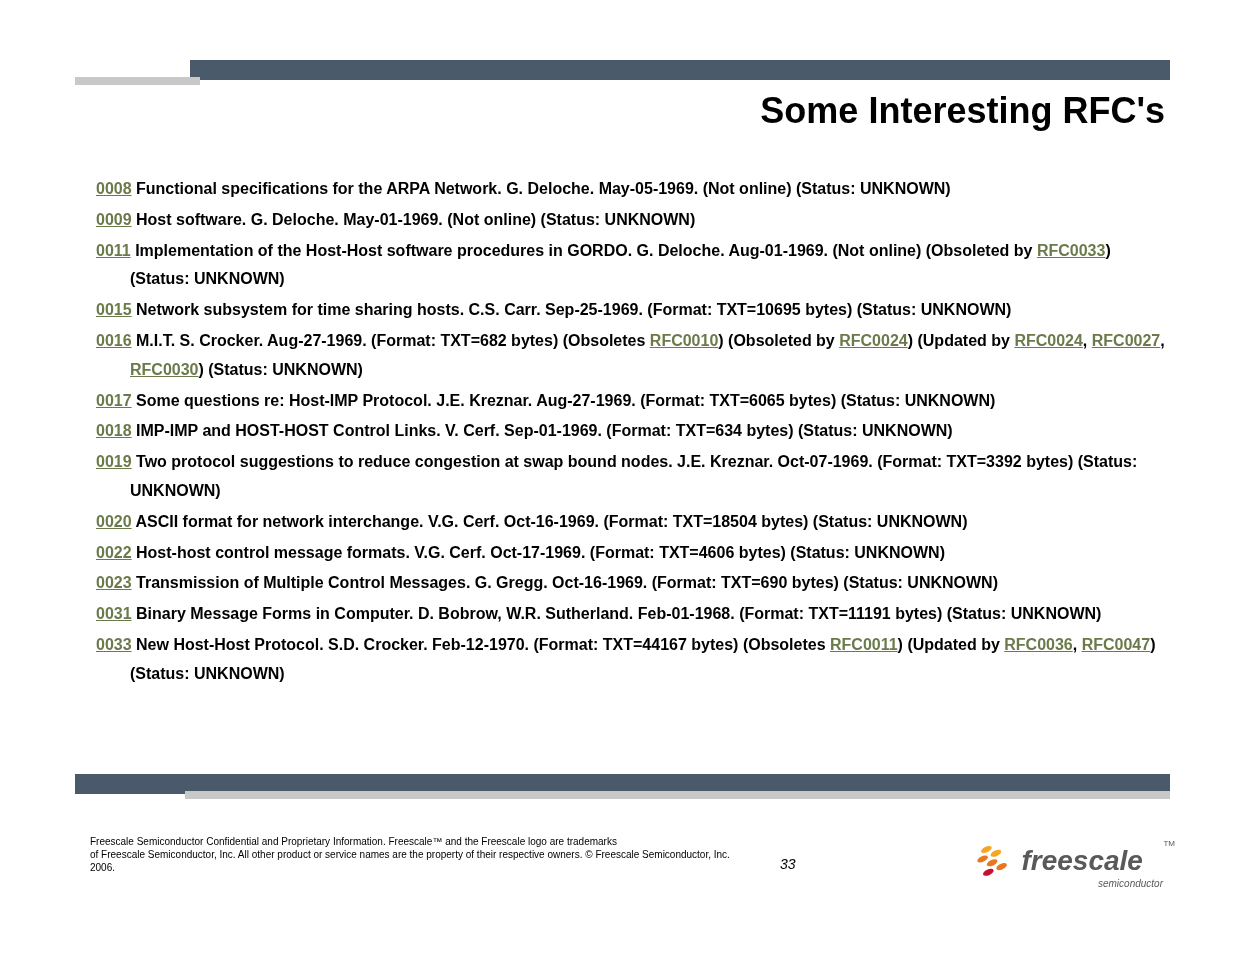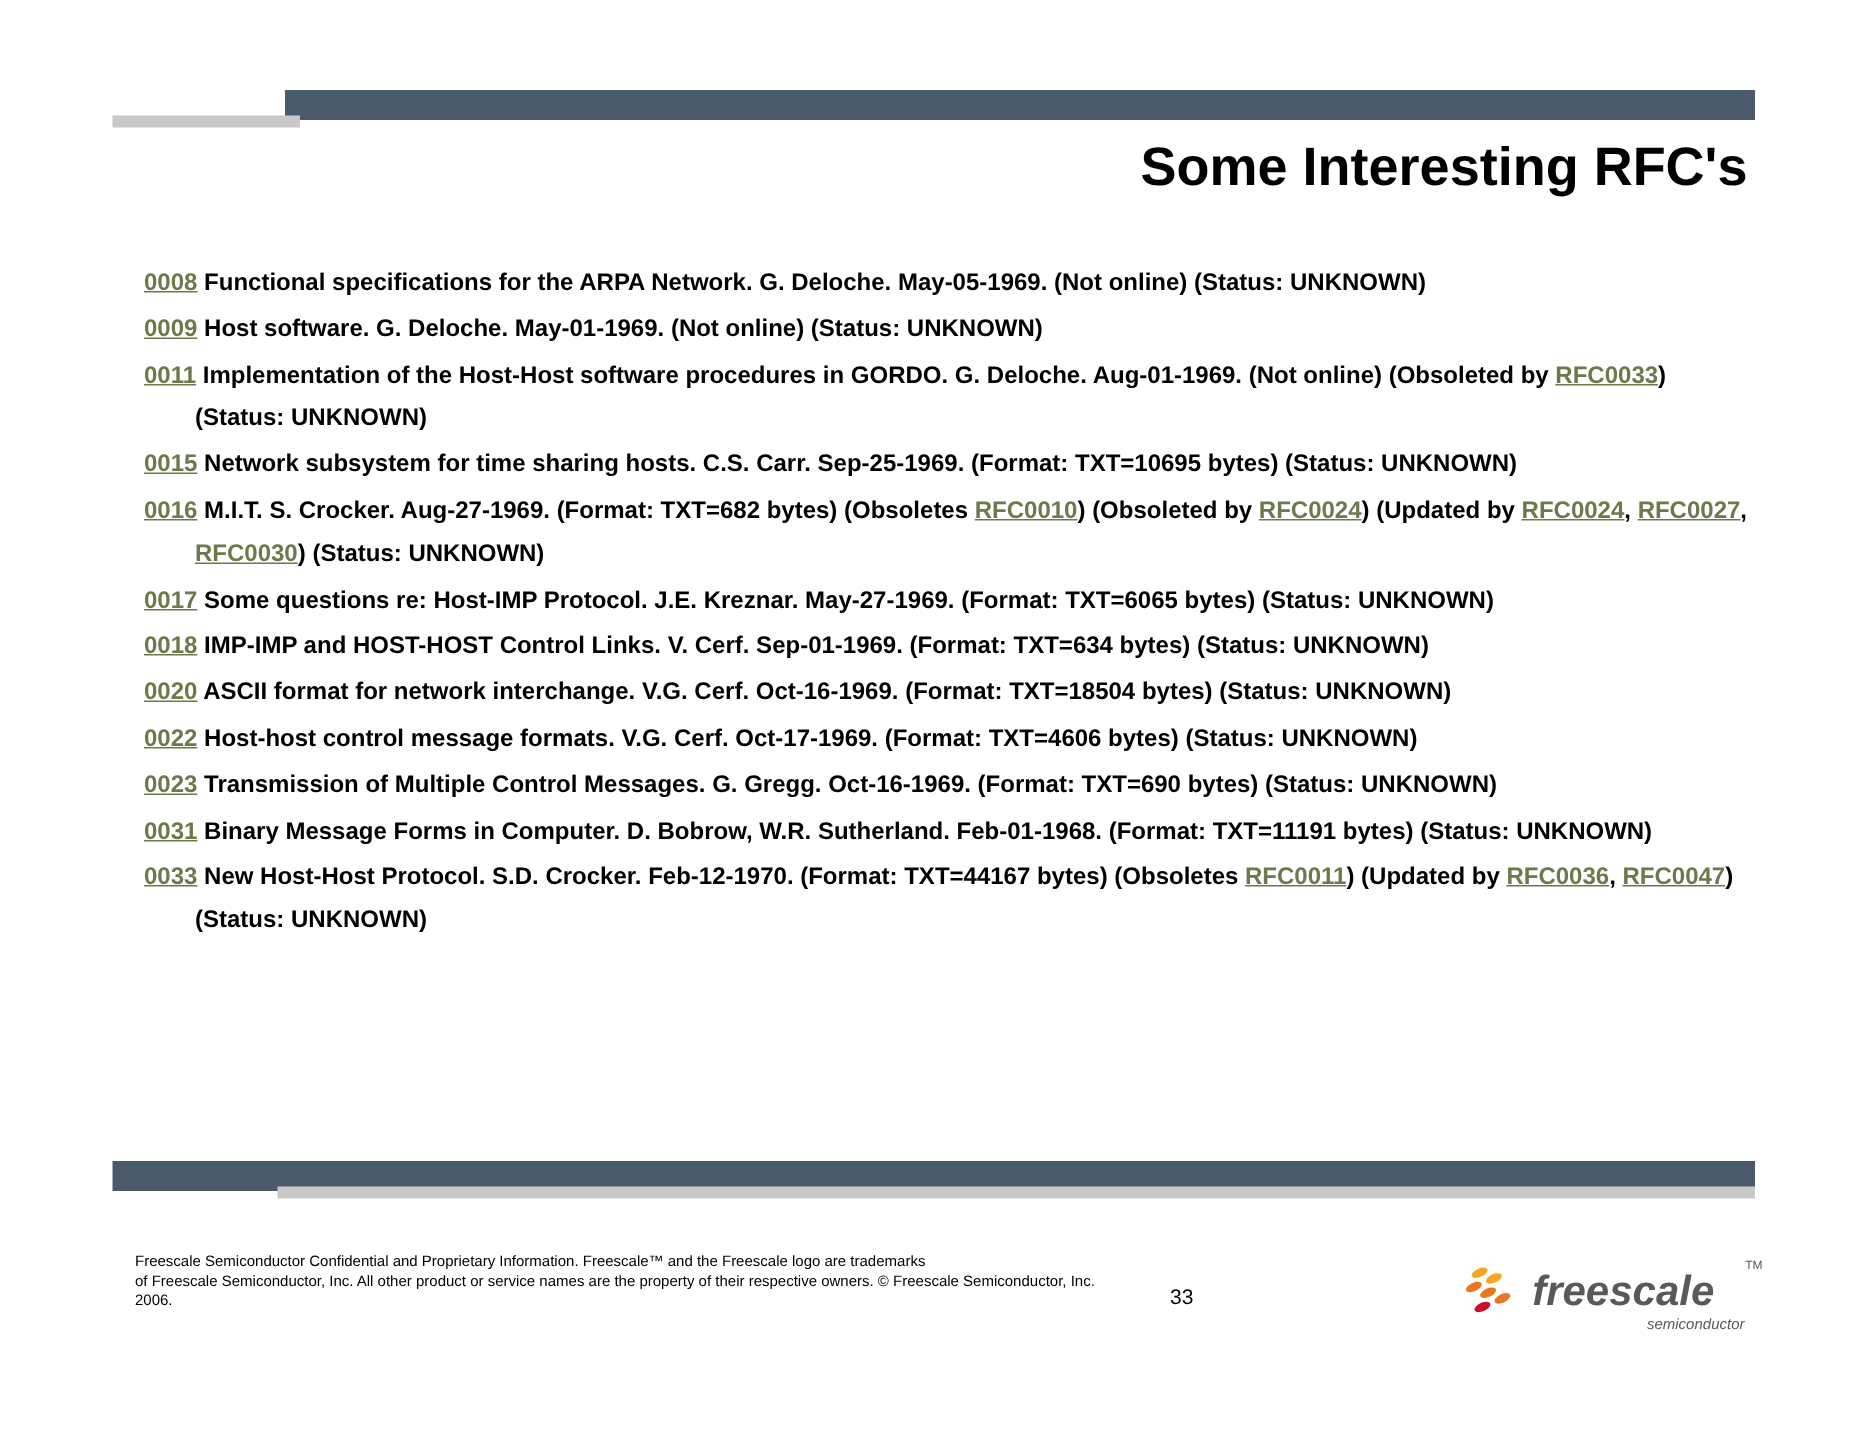--- a/index.html
+++ b/index.html
@@ -83,20 +83,21 @@
     width: 660px;
     font-size: 10px;
     color: #000;
     line-height: 1.3;
   }
   .page-number {
     position: absolute;
     bottom: 82px;
     left: 780px;
     font-size: 14px;
+    font-style: italic;
   }
   .logo {
     position: absolute;
     bottom: 65px;
     right: 70px;
     width: 190px;
     margin-top: 23px;
   }
   .logo-mark {
     display: inline-block;
@@ -136,22 +137,23 @@
   <div class="header-band-light"></div>
 
   <div class="title">Some Interesting RFC's</div>
 
   <div class="content" id="content">
       <p><span class="rfc-link">0008</span><span> Functional specifications for the ARPA Network. G. Deloche. May-05-1969. (Not online) (Status: UNKNOWN)</span></p>
       <p><span class="rfc-link">0009</span><span> Host software. G. Deloche. May-01-1969. (Not online) (Status: UNKNOWN)</span></p>
       <p><span class="rfc-link">0011</span><span> Implementation of the Host-Host software procedures in GORDO. G. Deloche. Aug-01-1969. (Not online) (Obsoleted by </span><span class="rfc-link">RFC0033</span><span>) (Status: UNKNOWN)</span></p>
       <p><span class="rfc-link">0015</span><span> Network subsystem for time sharing hosts. C.S. Carr. Sep-25-1969. (Format: TXT=10695 bytes) (Status: UNKNOWN)</span></p>
       <p><span class="rfc-link">0016</span><span> M.I.T. S. Crocker. Aug-27-1969. (Format: TXT=682 bytes) (Obsoletes </span><span class="rfc-link">RFC0010</span><span>) (Obsoleted by </span><span class="rfc-link">RFC0024</span><span>) (Updated by </span><span class="rfc-link">RFC0024</span><span>, </span><span class="rfc-link">RFC0027</span><span>, </span><span class="rfc-link">RFC0030</span><span>) (Status: UNKNOWN)</span></p>
-      <p><span class="rfc-link">0017</span><span> Some questions re: Host-IMP Protocol. J.E. Kreznar. May-27-1969. (Format: TXT=6065 bytes) (Status: UNKNOWN)</span></p>
+      <p><span class="rfc-link">0017</span><span> Some questions re: Host-IMP Protocol. J.E. Kreznar. Aug-27-1969. (Format: TXT=6065 bytes) (Status: UNKNOWN)</span></p>
       <p><span class="rfc-link">0018</span><span> IMP-IMP and HOST-HOST Control Links. V. Cerf. Sep-01-1969. (Format: TXT=634 bytes) (Status: UNKNOWN)</span></p>
+      <p><span class="rfc-link">0019</span><span> Two protocol suggestions to reduce congestion at swap bound nodes. J.E. Kreznar. Oct-07-1969. (Format: TXT=3392 bytes) (Status: UNKNOWN)</span></p>
       <p><span class="rfc-link">0020</span><span> ASCII format for network interchange. V.G. Cerf. Oct-16-1969. (Format: TXT=18504 bytes) (Status: UNKNOWN)</span></p>
       <p><span class="rfc-link">0022</span><span> Host-host control message formats. V.G. Cerf. Oct-17-1969. (Format: TXT=4606 bytes) (Status: UNKNOWN)</span></p>
       <p><span class="rfc-link">0023</span><span> Transmission of Multiple Control Messages. G. Gregg. Oct-16-1969. (Format: TXT=690 bytes) (Status: UNKNOWN)</span></p>
       <p><span class="rfc-link">0031</span><span> Binary Message Forms in Computer. D. Bobrow, W.R. Sutherland. Feb-01-1968. (Format: TXT=11191 bytes) (Status: UNKNOWN)</span></p>
       <p><span class="rfc-link">0033</span><span> New Host-Host Protocol. S.D. Crocker. Feb-12-1970. (Format: TXT=44167 bytes) (Obsoletes </span><span class="rfc-link">RFC0011</span><span>) (Updated by </span><span class="rfc-link">RFC0036</span><span>, </span><span class="rfc-link">RFC0047</span><span>) (Status: UNKNOWN)</span></p>
     </div>
 
   <div class="footer-band-dark"></div>
   <div class="footer-band-light"></div>
 

